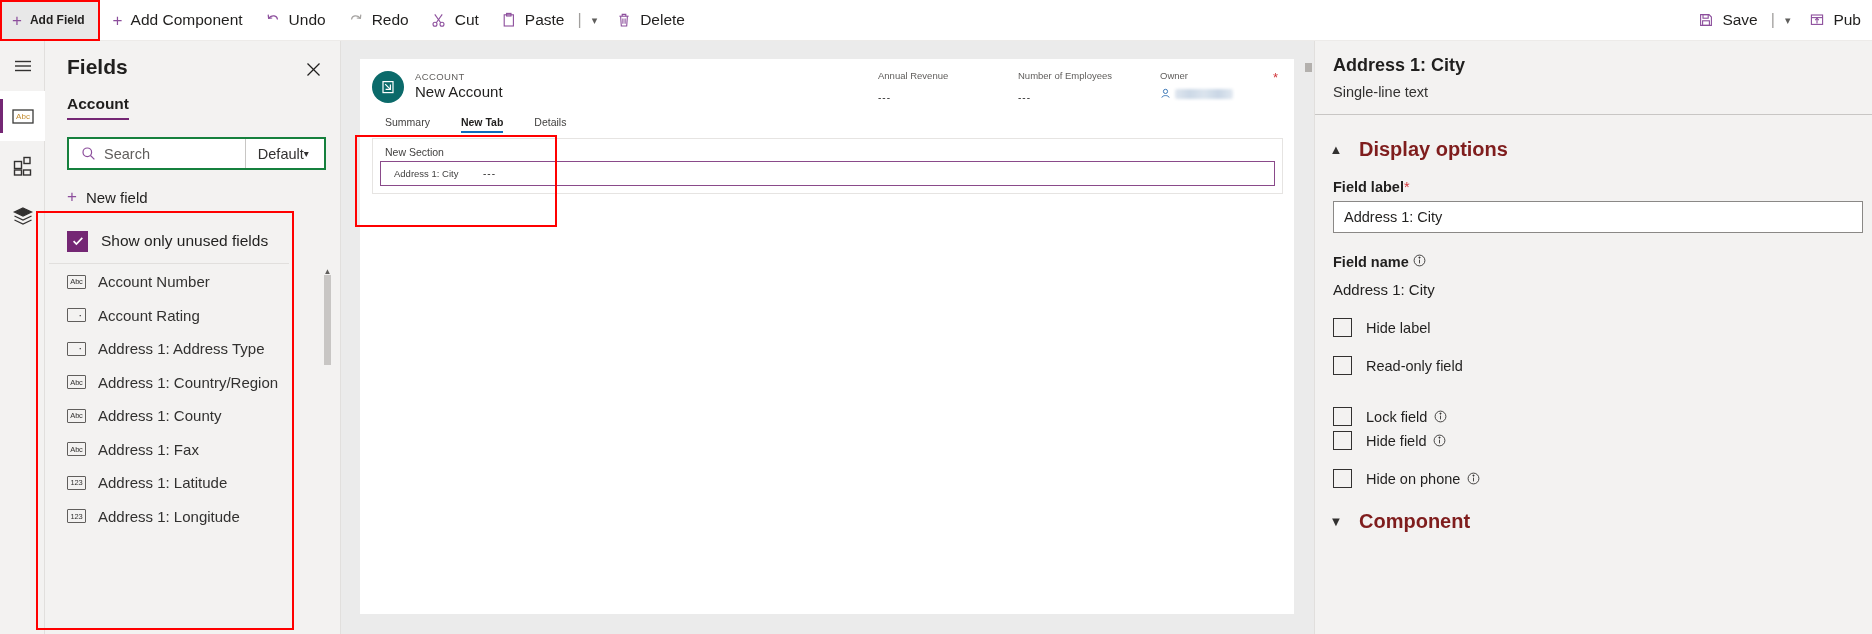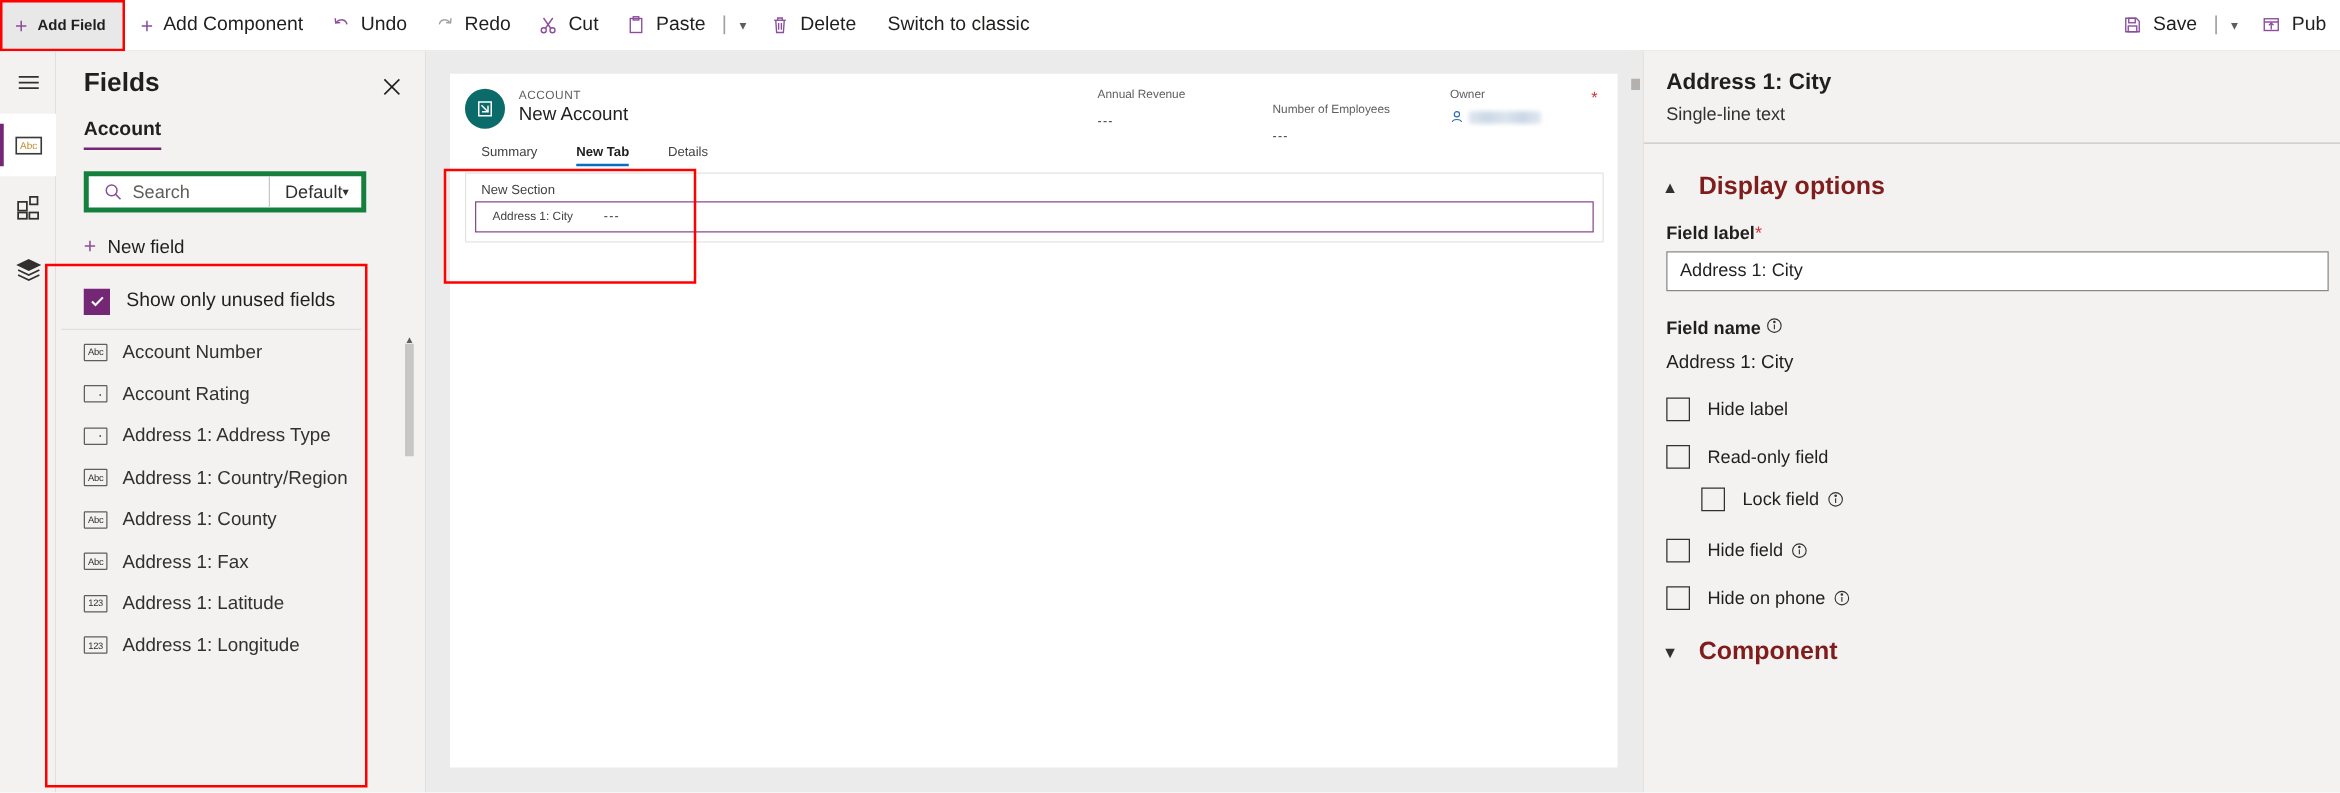--- a/index.html
+++ b/index.html
@@ -67,22 +67,22 @@
   }
   .fp-tab {
     position: absolute; left: 22px; top: 54px;
     font-size: 15.5px; font-weight: 600; color: #201f1e; cursor: default;
   }
   .fp-tab::after {
     content:""; position:absolute; left:0; right:0; bottom:-7px;
     height: 2.5px; background: #742774;
   }
   .fp-search-wrap {
-    position: absolute; left: 22px; top: 96px; width: 226px; height: 33px;
-    display: flex; background: #ffffff; border: 4px solid #15803d;
+    position: absolute; left: 22px; top: 96px; width: 259px; height: 33px;
+    display: flex; background: #ffffff; border: 2px solid #15803d;
   }
   .fp-search {
     flex: 1 1 auto; display: flex; align-items: center; gap: 8px; padding-left: 12px;
   }
   .fp-search input {
     border: 0; outline: 0; background: transparent; width: 100%;
     font-family: "Liberation Sans", sans-serif; font-size: 14.5px; color: #323130;
   }
   .fp-search input::placeholder { color: #605e5c; }
   .fp-sel {
@@ -286,23 +286,20 @@
           <path d="M3.4 4.2 H12.6"></path>
             <path d="M4.6 4.2 L5.3 14 H10.7 L11.4 4.2"></path>
           <path d="M6.2 4.2 V2.4 H9.8 V4.2"></path>
             <path d="M6.9 6.4 V11.8"></path>
             <path d="M9.1 6.4 V11.8"></path>
         </svg>
       </span>
       <span>Delete</span>
     </div>
 
-    <div class="cmd cmd-plain">
-      <span>Switch to classic</span>
-    </div>
 
     <div class="spacer"></div>
 
     <div class="cmd">
       <span class="glyph">
         <svg class="ic" width="16" height="16" viewBox="0 0 16 16" fill="none" stroke="#8c4e9c" stroke-width="1.1">
           <path d="M2.6 2.6 H11 L13.4 5 V13.4 H2.6 Z"></path>
             <rect x="5" y="2.6" width="5.2" height="3.6"></rect>
           <rect x="4.6" y="8.8" width="6.8" height="4.6"></rect>
         </svg>
@@ -458,21 +455,21 @@
               <path d="M10.4 5.6 V10.4 H5.6"></path>
           </svg>
         </div>
         <div class="rec-ent">ACCOUNT</div>
         <div class="rec-name">New Account</div>
 
         <div class="hf" style="left:518px;">
           <span class="hf-lab">Annual Revenue</span>
           <span class="hf-val">---</span>
         </div>
-        <div class="hf" style="left:658px;margin-top:12px;">
+        <div class="hf" style="left:658px;">
           <span class="hf-lab">Number of Employees</span>
           <span class="hf-val">---</span>
         </div>
         <div class="hf" style="left:800px;width:118px;">
           <span class="hf-lab">Owner</span>
           <span class="req-star" style="right:0;top:0;">*</span>
           <span class="hf-owner-val">
             <span>
               <svg class="ic" width="11" height="11" viewBox="0 0 11 11" fill="none" stroke="#2b6cb0" stroke-width="0.9">
                 <circle cx="5.5" cy="3.4" r="2.1"></circle>
@@ -536,21 +533,21 @@
     <div class="pr-cb" style="top:277px;">
       <span class="cbox-off"></span>
       <span class="cl">Hide label</span>
     </div>
 
     <div class="pr-cb" style="top:315px;">
       <span class="cbox-off"></span>
       <span class="cl">Read-only field</span>
     </div>
 
-    <div class="pr-cb" style="top:349px;margin-left:28px;">
+    <div class="pr-cb" style="top:366px;">
       <span class="cbox-off"></span>
       <span class="cl">
         <span>Lock field</span>
         <span class="info">
           <svg class="ic" width="13" height="13" viewBox="0 0 13 13" fill="none" stroke="#323130" stroke-width="0.9">
             <circle cx="6.5" cy="6.5" r="5.4"></circle>
               <path d="M6.5 5.6 V9.4"></path>
               <circle cx="6.5" cy="3.6" r="0.6" fill="#323130"></circle>
           </svg>
         </span>

